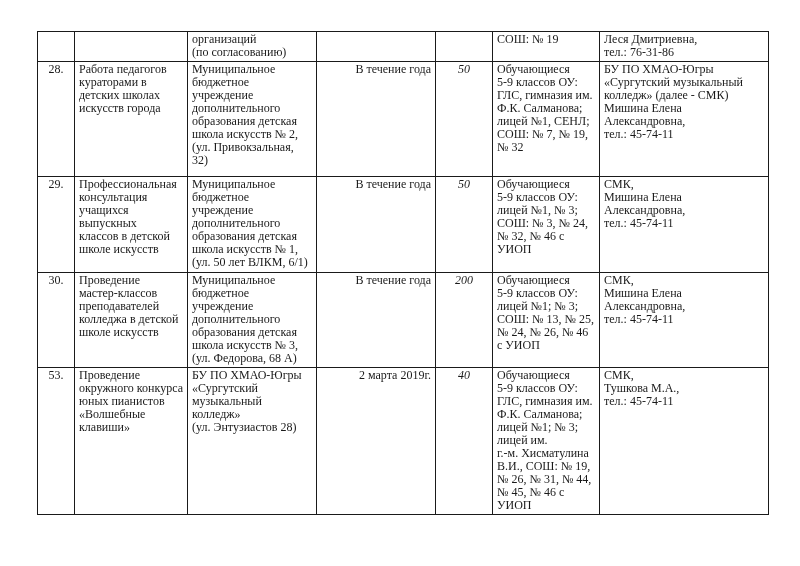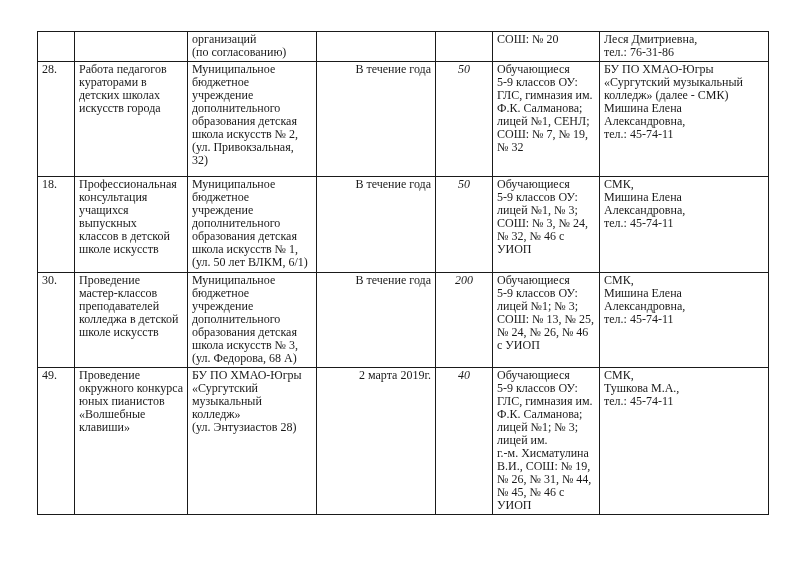--- a/index.html
+++ b/index.html
@@ -29,21 +29,21 @@
     border: 1px solid #1a1a1a;
     vertical-align: top;
     padding: 1px 4px 2px 4px;
     font-size: 12px;
     line-height: 13px;
     color: #1a1a1a;
     white-space: pre-line;
     overflow: hidden;
     word-wrap: break-word;
   }
-  td.c-num   { padding-left: 1px; padding-right: 1px; }
+  td.c-num   { text-align: center; padding-left: 1px; padding-right: 1px; }
   td.c-time  { text-align: right; }
   td.c-count { text-align: center; font-style: italic; }
   tr.r0 { height: 29px; }
   tr.r1 { height: 115px; }
   tr.r2 { height: 96px; }
   tr.r3 { height: 94px; }
   tr.r4 { height: 140px; }
 </style>
 </head>
 <body>
@@ -60,21 +60,21 @@
       <col style="width:169px">
     </colgroup>
     <tbody>
       <tr class="r0">
         <td class="c-num"></td>
         <td></td>
         <td>организаций
 (по согласованию)</td>
         <td class="c-time"></td>
         <td class="c-count"></td>
-        <td>СОШ: № 20</td>
+        <td>СОШ: № 19</td>
         <td>Леся Дмитриевна,
 тел.: 76-31-86</td>
       </tr>
       <tr class="r1">
         <td class="c-num">28.</td>
         <td>Работа педагогов
 кураторами в
 детских школах
 искусств города</td>
         <td>Муниципальное
@@ -94,21 +94,21 @@
 лицей №1, СЕНЛ;
 СОШ: № 7, № 19,
 № 32</td>
         <td>БУ ПО ХМАО-Югры
 «Сургутский музыкальный
 колледж» (далее - СМК)
 Мишина Елена Александровна,
 тел.: 45-74-11</td>
       </tr>
       <tr class="r2">
-        <td class="c-num">18.</td>
+        <td class="c-num">29.</td>
         <td>Профессиональная
 консультация
 учащихся выпускных
 классов в детской
 школе искусств</td>
         <td>Муниципальное
 бюджетное
 учреждение
 дополнительного
 образования детская
@@ -146,21 +146,21 @@
 5-9 классов ОУ:
 лицей №1; № 3;
 СОШ: № 13, № 25,
 № 24, № 26, № 46
 с УИОП</td>
         <td>СМК,
 Мишина Елена Александровна,
 тел.: 45-74-11</td>
       </tr>
       <tr class="r4">
-        <td class="c-num">49.</td>
+        <td class="c-num">53.</td>
         <td>Проведение
 окружного конкурса
 юных пианистов
 «Волшебные
 клавиши»</td>
         <td>БУ ПО ХМАО-Югры
 «Сургутский
 музыкальный
 колледж»
 (ул. Энтузиастов 28)</td>

